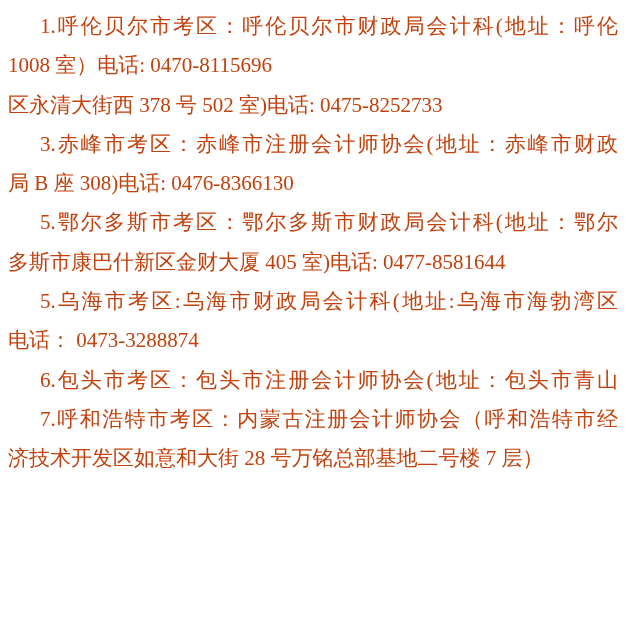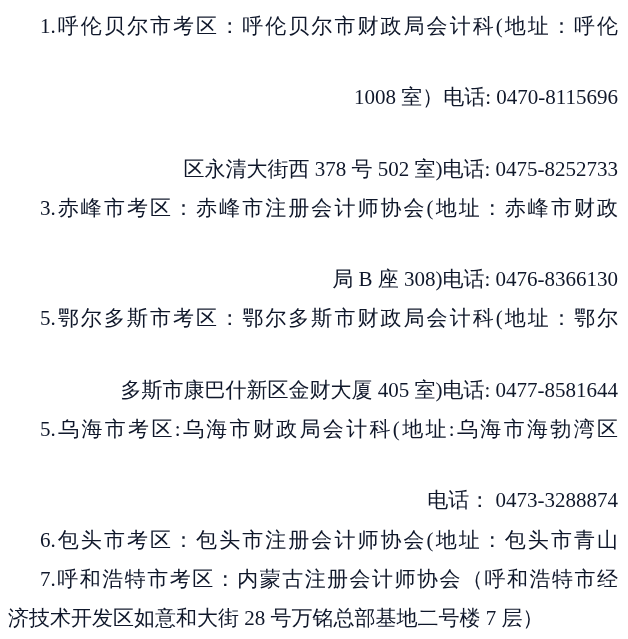--- a/index.html
+++ b/index.html
@@ -11,44 +11,43 @@
     position: relative;
     width: 628px;
     height: 639px;
     background: #ffffff;
     overflow: hidden;
     box-sizing: border-box;
     padding: 7px 10px 0 8px;
     font-family: "Liberation Serif", "DejaVu Serif", serif;
     font-size: 21px;
     line-height: 39.3px;
-    color: #0f172a;
+    color: #c2410c;
   }
   .line {
     margin: 0;
     padding: 0;
     white-space: nowrap;
   }
   .justify {
     white-space: normal;
     text-align: justify;
     text-align-last: justify;
     text-justify: inter-character;
   }
   .indent {
     text-indent: 32px;
   }
   .split {
     display: flex;
-    justify-content: flex-end;
+    justify-content: flex-start;
     align-items: baseline;
   }
   .phone {
     text-align: right;
-    margin-top: 32px;
   }
 </style>
 </head>
 <body>
 
 <div class="page">
 
   <p class="line indent justify">1.呼伦贝尔市考区：呼伦贝尔市财政局会计科(地址：呼伦</p>
   <div class="line split">
     <span>1008 室）</span>

